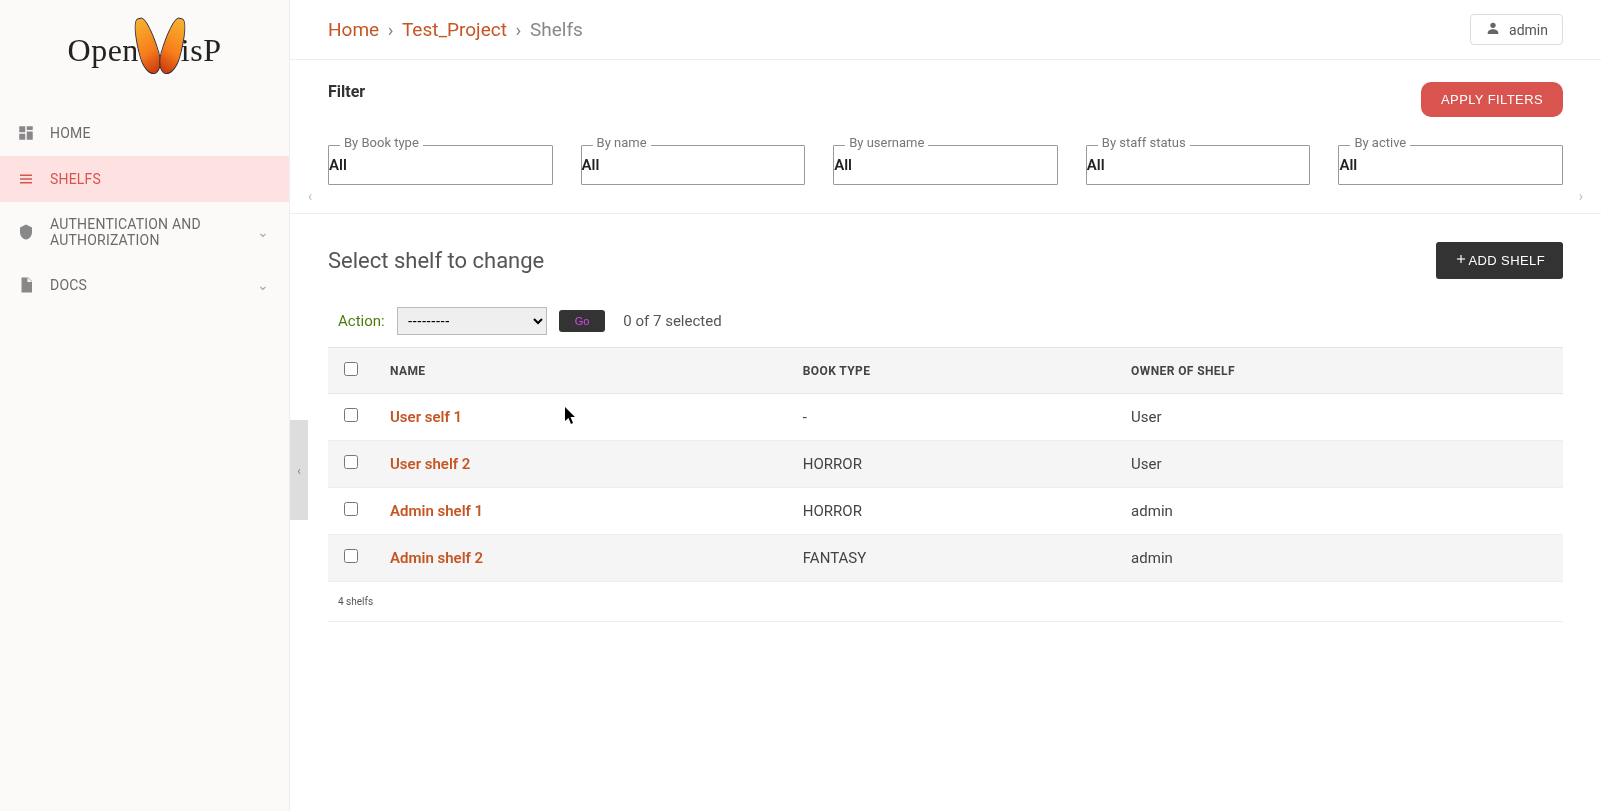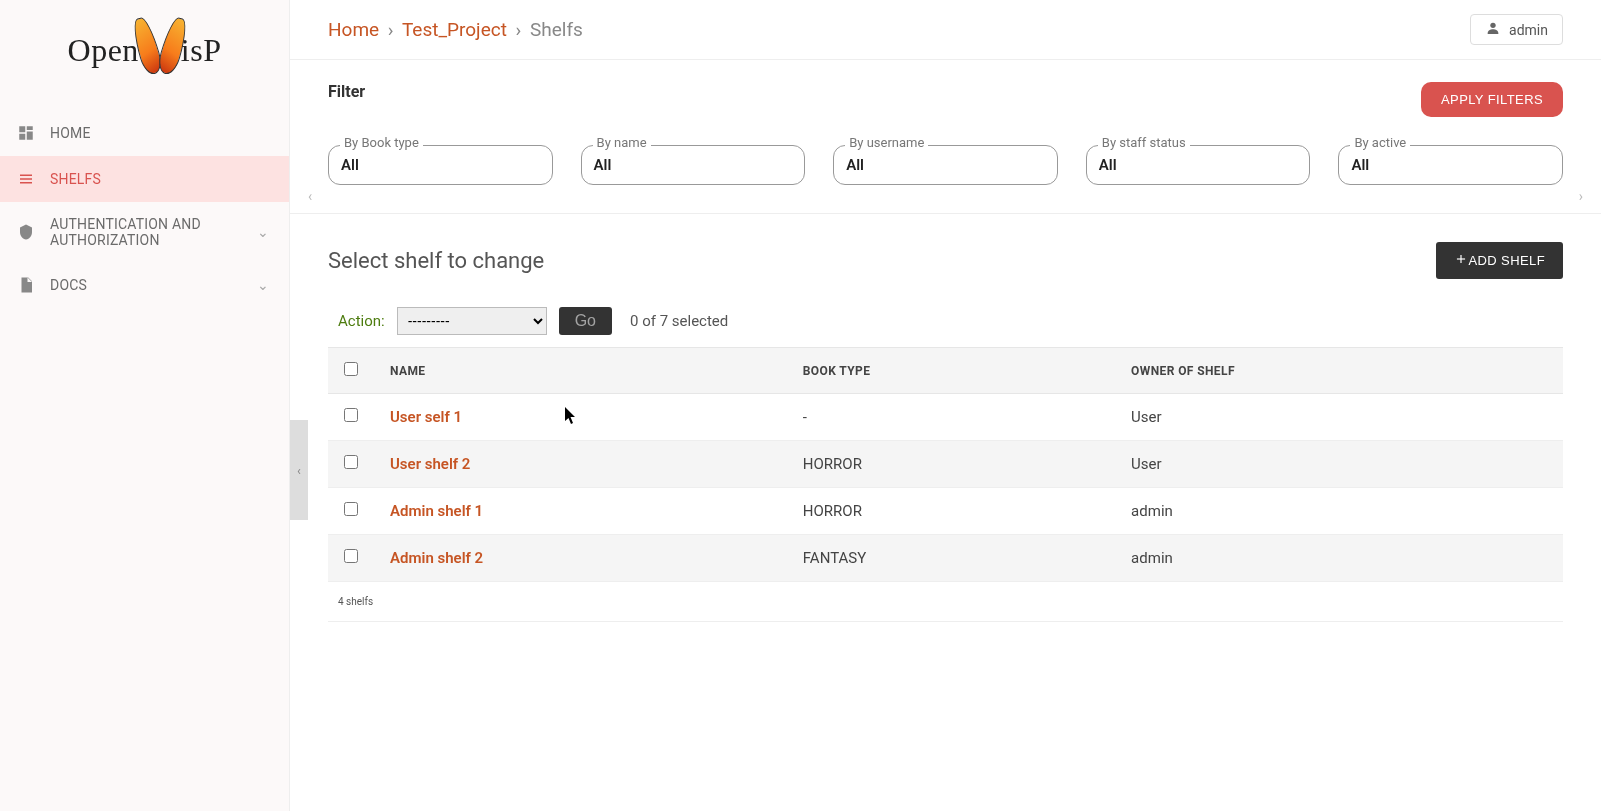--- a/index.html
+++ b/index.html
@@ -134,24 +134,24 @@
       flex:1;
       max-width: 225px;
     }
     .filter-field .legend {
       position:absolute; top:-10px; left:12px;
       background:#fff; padding:0 4px;
       font-size:13px; color:#777;text-align:right;
     }
     .filter-field .box {
       border:1px solid #999;
-      border-radius:12px;
+      border-radius:1px;
       height:40px;
       display:flex; align-items:center;
-      padding: 0 12px;
+      padding: 0 0;
       font-weight:600;
       color:#222;
       font-size:15px;
       cursor:pointer;
     }
     .filters-nav {
       color:#bbb; font-size:14px;
       padding:0 4px; cursor:pointer; user-select:none;
     }
     .filters-nav.left { position:absolute; left:14px; top:128px; }
@@ -167,23 +167,23 @@
       border-radius:3px; cursor:pointer;
     }
     .actions-row { display:flex; align-items:center; gap:12px; margin-bottom:12px; padding-left: 10px;}
     .actions-row label { font-size:15px; color:#4d7c0f; }
     .actions-row select {
       height: 28px; font-size:14px; padding: 2px 6px;
       min-width: 150px;
       border:1px solid #bbb;
     }
     .go-btn {
-      background:#333; color:#a3a3a3; border:none;
+      background:#333; color:#d946ef; border:none;
       padding: 5px 16px; border-radius:3px; cursor:pointer;
-      font-size:16px;
+      font-size:11px;
     }
     .sel-count { color:#555; font-size:15px; margin-left:6px; }
     table.results { width:100%; border-collapse:collapse; }
     table.results thead th {
       background:#f5f5f5;
       text-align:left;
       padding: 14px 16px;
       font-size:12px;
       letter-spacing:.4px;
       color:#444;

